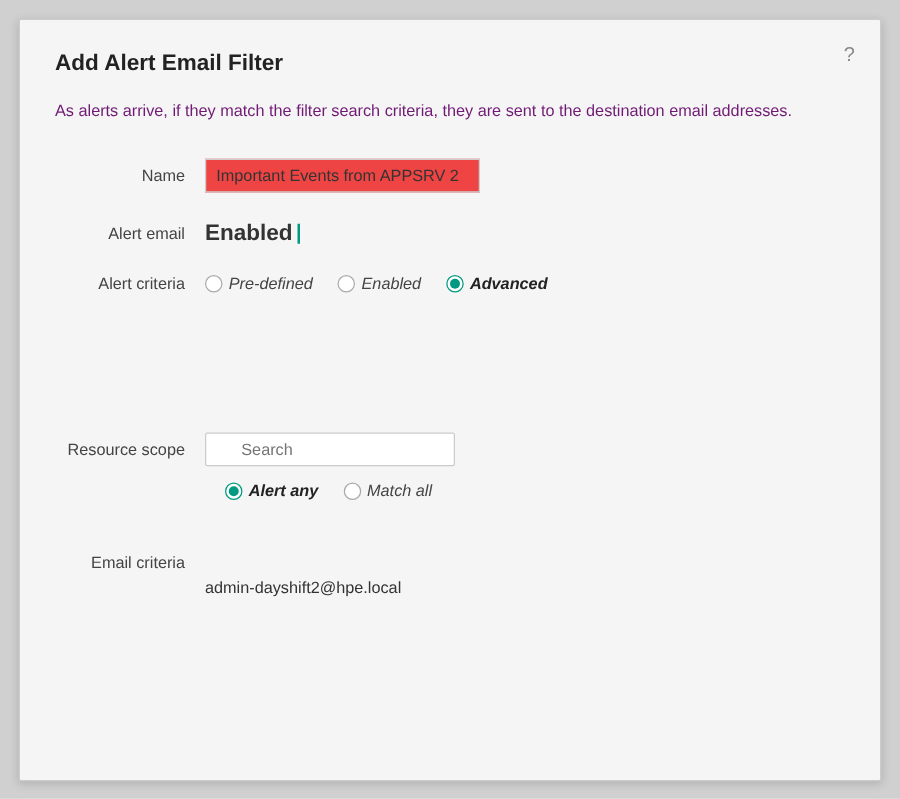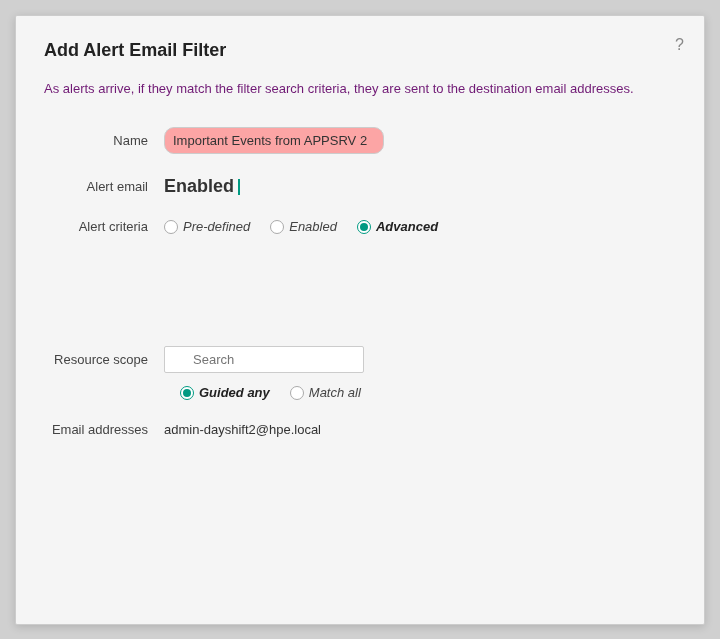--- a/index.html
+++ b/index.html
@@ -66,27 +66,27 @@
     }
 
     .form-content {
       flex: 1;
       display: flex;
       align-items: center;
     }
 
     .text-input {
       border: 1px solid #ccc;
-      background: #fca5a5;
+      background: #ef4444;
       padding: 5px 8px;
       font-size: 13px;
       color: #333;
       width: 220px;
       outline: none;
-      border-radius: 10px;
+      border-radius: 0;
     }
 
     .enabled-text {
       font-size: 18px;
       font-weight: bold;
       color: #333;
       margin-right: 4px;
     }
 
     .cursor-bar {
@@ -181,20 +181,21 @@
       pointer-events: none;
     }
 
     .email-input {
       border: none;
       background: transparent;
       font-size: 13px;
       color: #333;
       outline: none;
       width: 240px;
+      margin-top: 40px;
     }
   </style>
 </head>
 <body>
 
 <div class="dialog">
 
   <span class="help-icon">?</span>
 
   <div class="dialog-title">Add Alert Email Filter</div>
@@ -250,31 +251,31 @@
         <input class="search-box" type="text" placeholder="Search" style="">
       </div>
     </div>
   </div>
 
   <div class="form-row" style="padding-left: 136px; margin-top: -10px;">
     <div class="radio-group">
 
       <div class="radio-item">
         <div class="radio-circle selected"></div>
-        <span class="radio-label bold">Guided any</span>
+        <span class="radio-label bold">Alert any</span>
       </div>
 
       <div class="radio-item">
         <div class="radio-circle"></div>
         <span class="radio-label">Match all</span>
       </div>
 
     </div>
   </div>
 
   <div class="form-row" style="margin-top:4px;">
-    <div class="form-label">Email addresses</div>
+    <div class="form-label">Email criteria</div>
     <div class="form-content">
       <input class="email-input" type="text" value="admin-dayshift2@hpe.local" style="">
     </div>
   </div>
 
 </div>
 
 </body></html>

